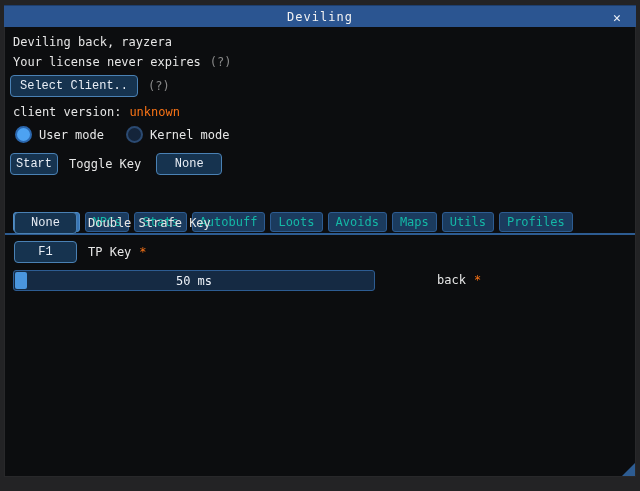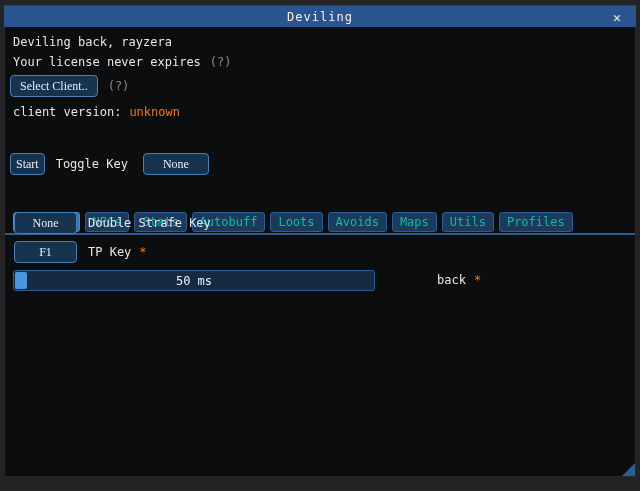--- a/index.html
+++ b/index.html
@@ -35,21 +35,21 @@
   .muted { color: #8a8a8a; }
   .red { color: #f97316; }
   .btn {
     background: #16334f;
     border: 1px solid #4a81b4;
     border-radius: 4px;
     color: #e9eef5;
     height: 22px;
     display: inline-flex; align-items: center; justify-content: center;
     padding: 0 9px;
-    font-family: Liberation Serif, serif; font-size: 12px;
+    font-family: Liberation Mono, monospace; font-size: 12px;
     cursor: pointer;
   }
   .radio-wrap { display: flex; align-items: center; cursor: pointer; }
   .radio {
     width: 17px; height: 17px; border-radius: 50%;
     margin-right: 7px;
   }
   .radio.on  { background: #4da2f2; border: 2px solid #2b67ae; }
   .radio.off { background: #14243a; border: 2px solid #2b4a72; }
   .tabs { position: absolute; left: 8px; top: 185px; display: flex; gap: 5px; }
@@ -114,20 +114,30 @@
   <div class="abs row" style="left:5px; top:48px;">
     <button class="btn">Select Client..</button>
     <span class="muted" style="margin-left:10px;">(?)</span>
   </div>
 
   <div class="abs row" style="left:8px; top:78px;">
     <span>client version:</span>
     <span class="red" style="margin-left:8px;">unknown</span>
   </div>
 
+  <div class="abs row" style="left:10px; top:99px;">
+    <span class="radio-wrap">
+      <span class="radio on"></span>
+      <span>User mode</span>
+    </span>
+    <span class="radio-wrap" style="margin-left:22px;">
+      <span class="radio off"></span>
+      <span>Kernel mode</span>
+    </span>
+  </div>
 
   <div class="abs row" style="left:5px; top:126px;">
     <button class="btn" style="padding:0 5px;">Start</button>
     <span style="margin-left:11px;">Toggle Key</span>
     <button class="btn" style="margin-left:15px; width:66px;">None</button>
   </div>
 
   <div class="tabs">
     <span class="tab active">Hotkeys</span>
     <span class="tab">NPCs</span>

